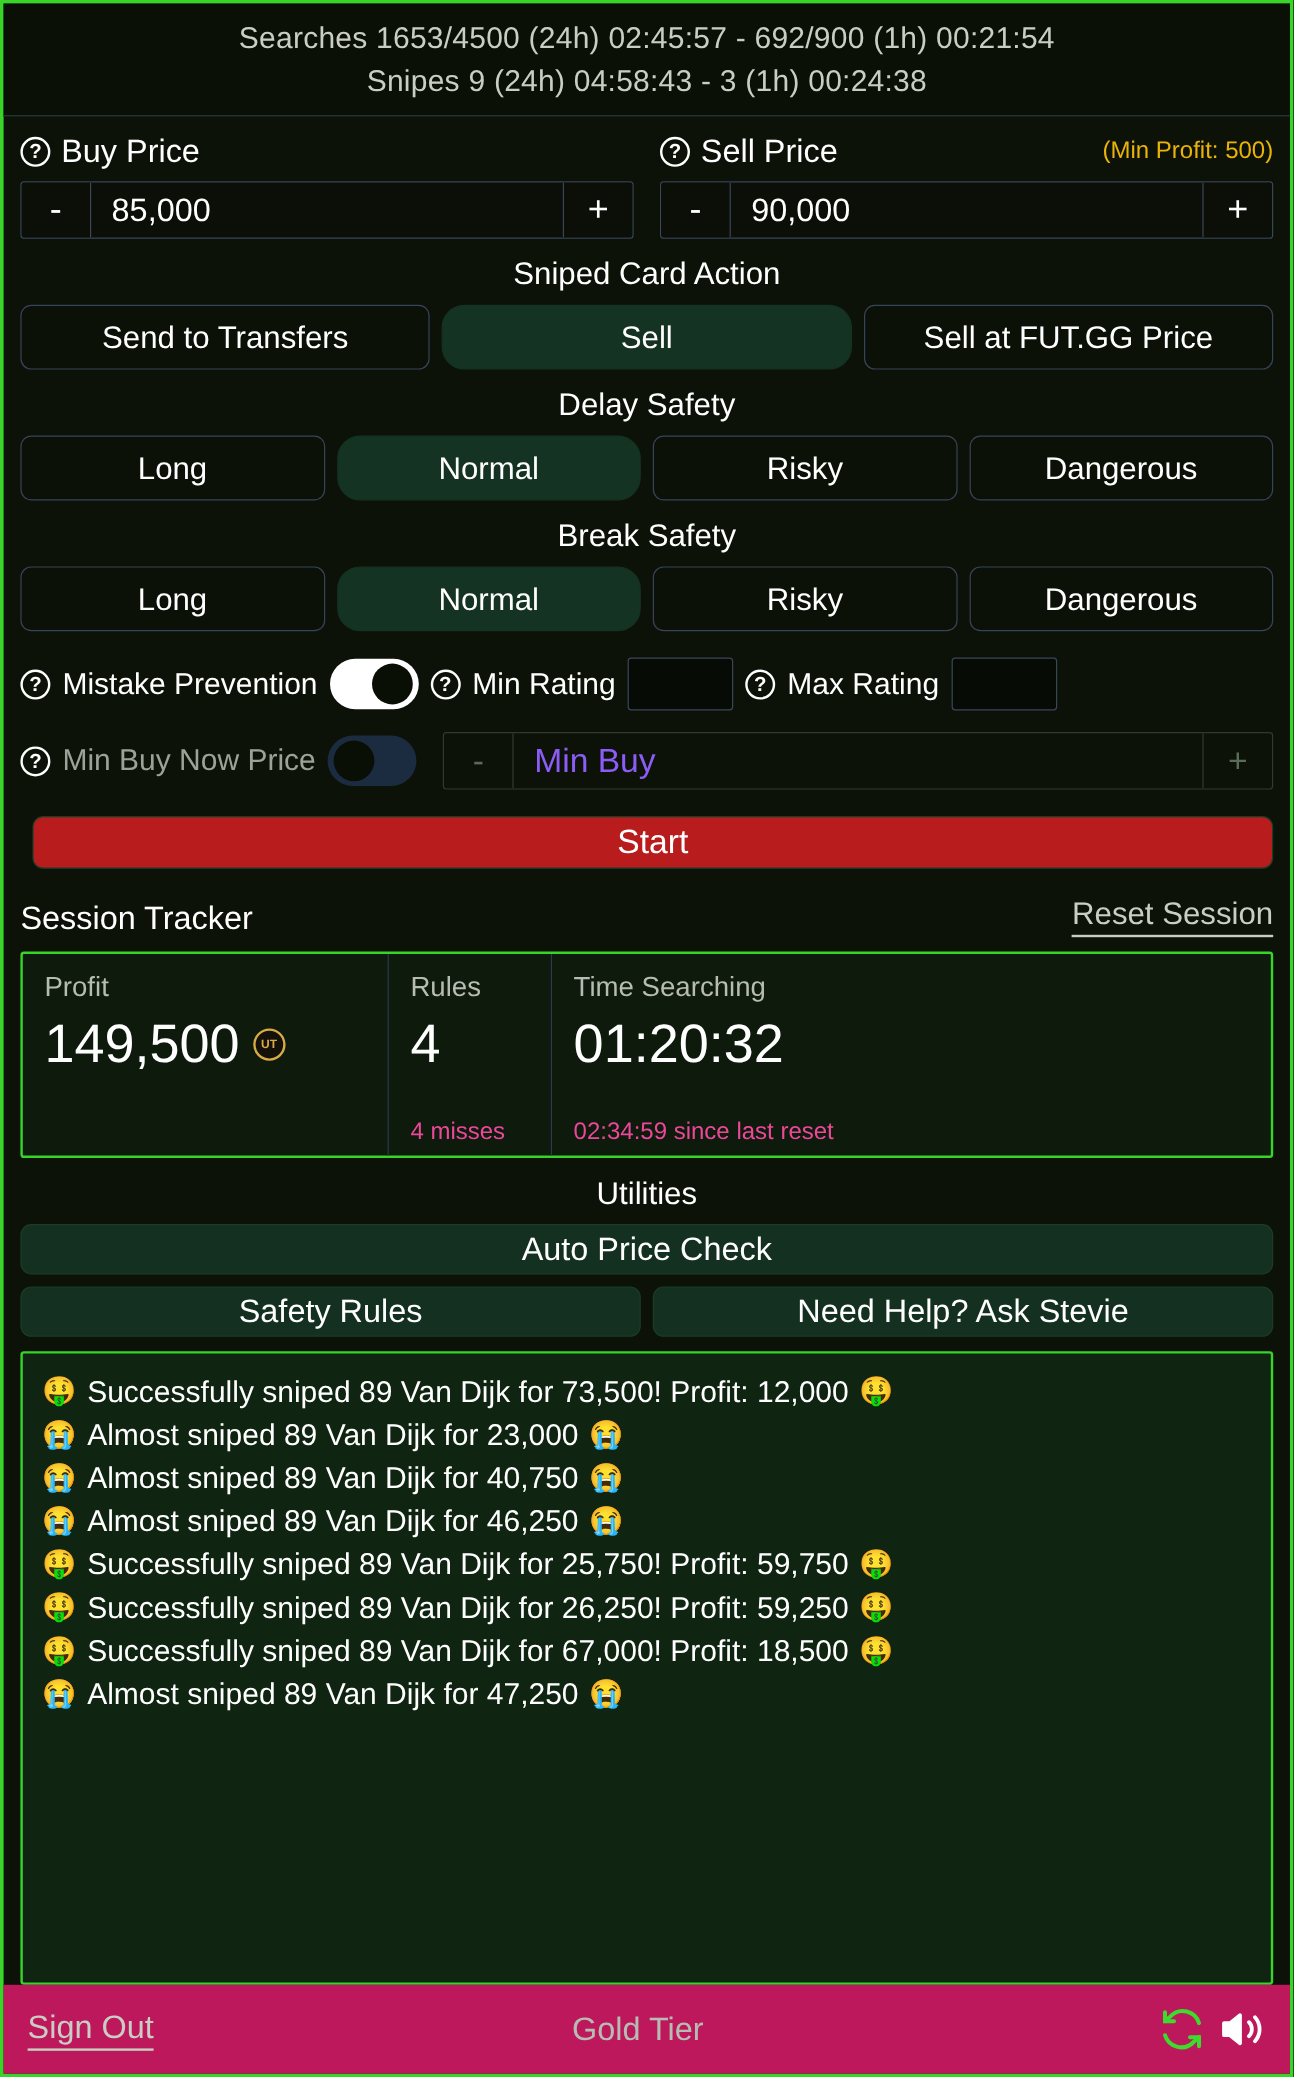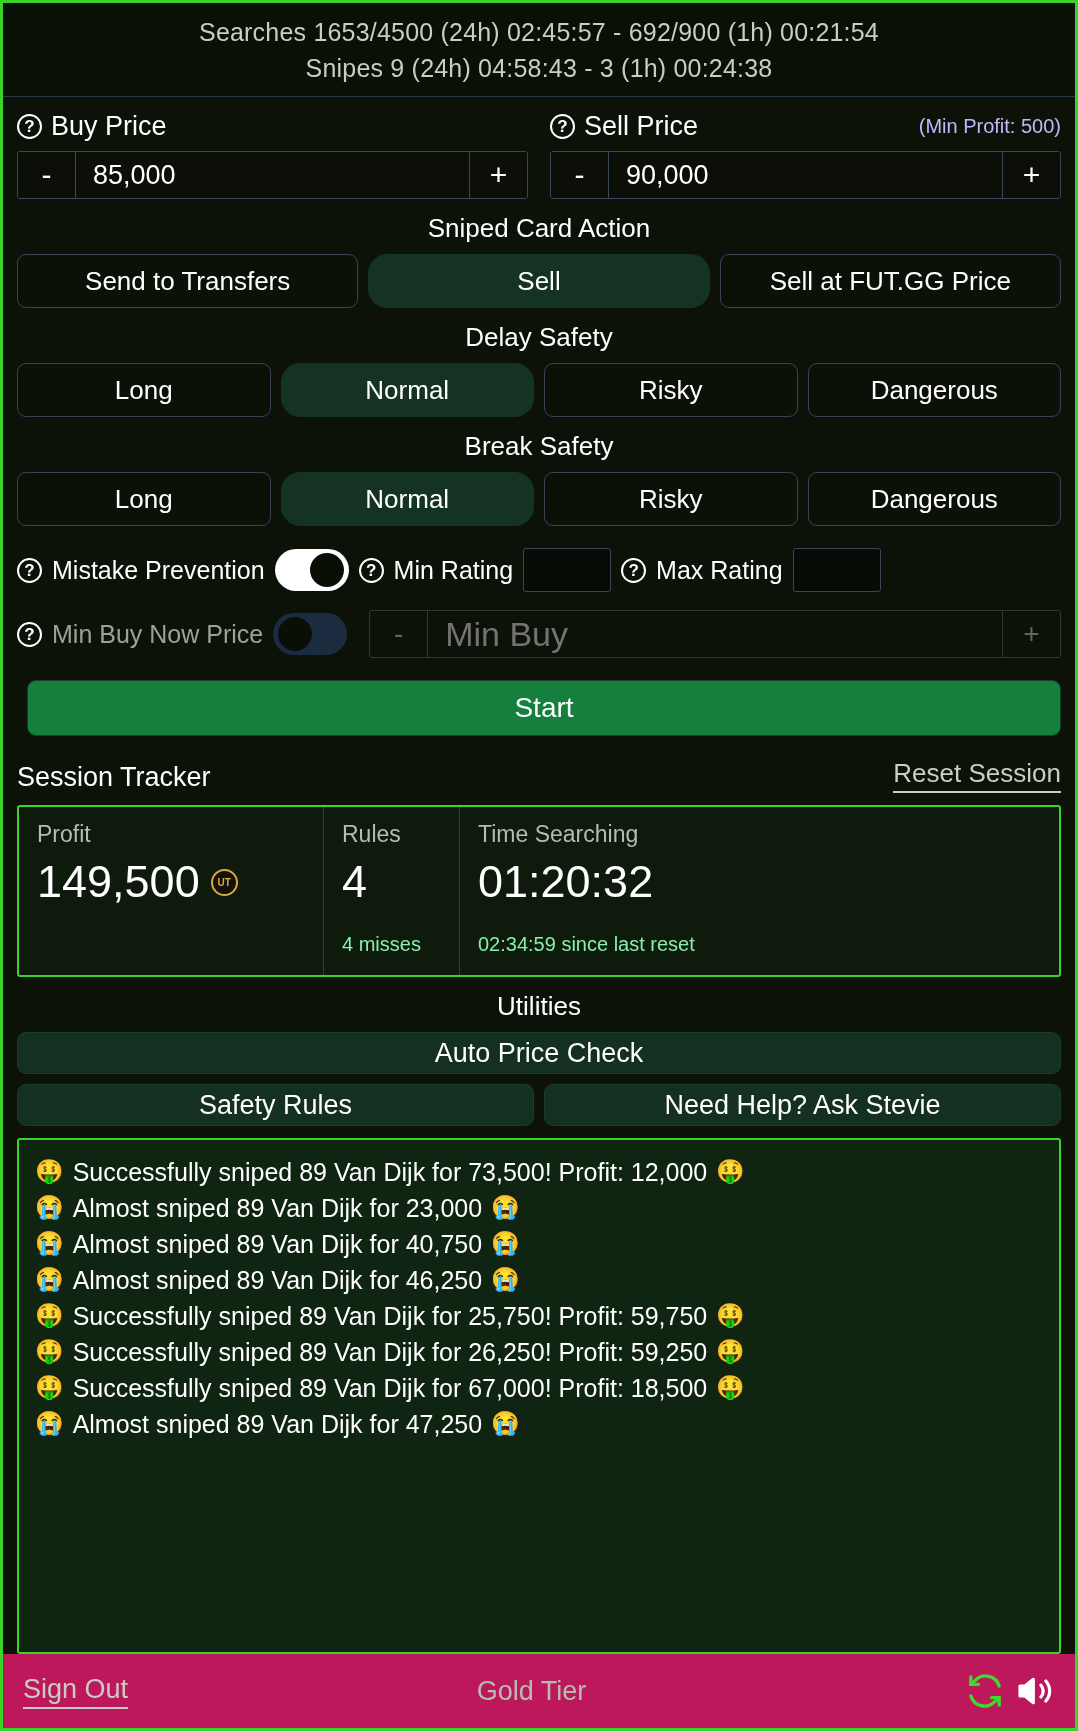--- a/index.html
+++ b/index.html
@@ -61,21 +61,21 @@
     gap: 9px;
     margin-bottom: 9px;
     white-space: nowrap;
   }
   .price-label {
     color: #ffffff;
     font-size: 27px;
   }
   .min-profit {
     margin-left: auto;
-    color: #c4b5fd;
+    color: #eab308;
     font-size: 20px;
   }
 
   .help-icon {
     width: 25px; height: 25px;
     border: 2px solid #ffffff;
     border-radius: 50%;
     color: #ffffff;
     font-size: 17px;
     line-height: 21px;
@@ -202,29 +202,29 @@
     display: flex; align-items: center; justify-content: center;
     color: #5c6b58;
     font-size: 28px;
   }
   .minbuy-stepper .btn.left  { border-right: 1px solid #2e3a2c; }
   .minbuy-stepper .btn.right { border-left: 1px solid #2e3a2c; }
   .minbuy-stepper .ph {
     flex: 1;
     display: flex; align-items: center;
     padding-left: 17px;
-    color: #737373;
-    font-size: 34px;
+    color: #8b5cf6;
+    font-size: 28px;
   }
 
   
   .start-btn {
     margin: 22px 14px 0 24px;
-    height: 56px;
-    background: #15803d;
+    height: 44px;
+    background: #b91c1c;
     border: 1px solid #1a3d28;
     border-radius: 9px;
     display: flex; align-items: center; justify-content: center;
     color: #ffffff;
     font-size: 28px;
   }
 
   
   .sub-head {
     display: flex;
@@ -269,24 +269,24 @@
   .tvalue {
     color: #ffffff;
     font-size: 45px;
     margin-top: 8px;
     display: flex;
     align-items: center;
     gap: 11px;
     white-space: nowrap;
   }
   .tsub {
-    color: #86efac;
+    color: #ec4899;
     font-size: 20px;
     margin-top: auto;
-    margin-bottom: 19px;
+    margin-bottom: 8px;
     white-space: nowrap;
   }
 
   .coin {
     width: 27px; height: 27px;
     border-radius: 50%;
     background: #14110a;
     border: 2px solid #d8ab45;
     color: #d8ab45;
     font-size: 10px;

